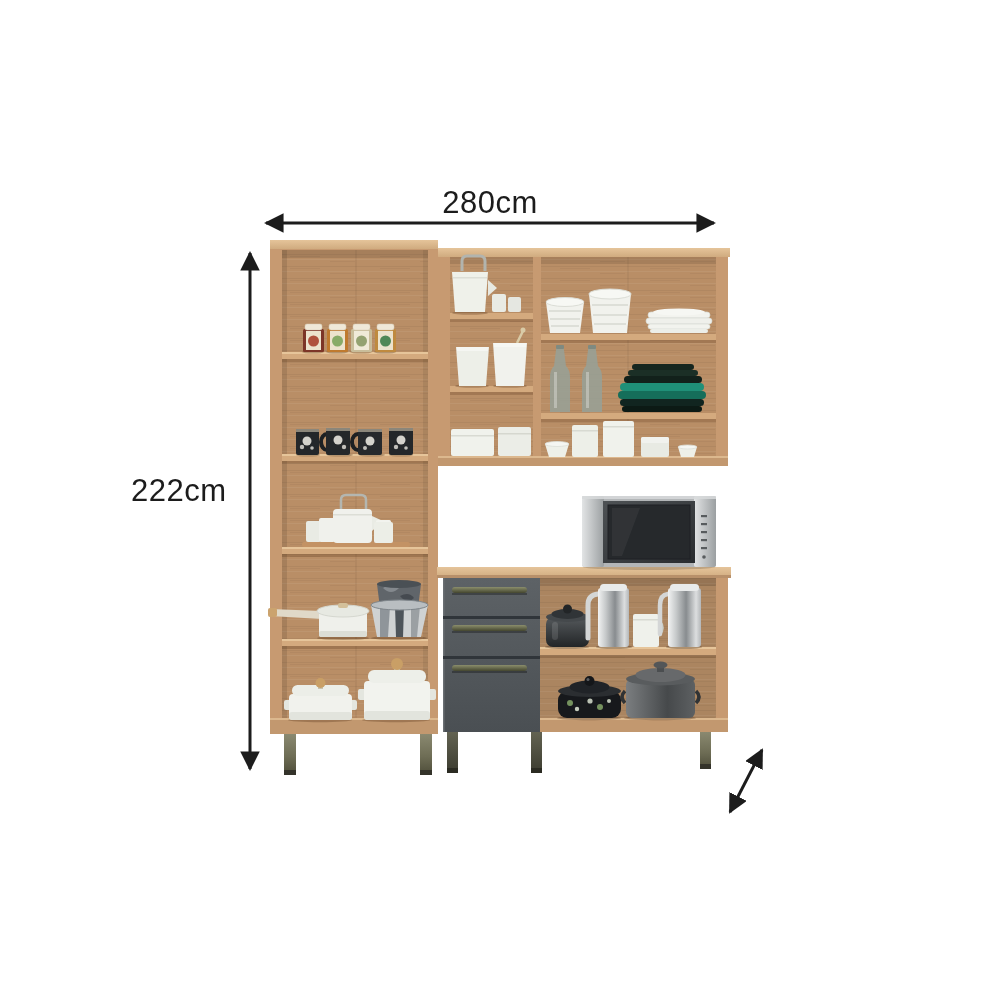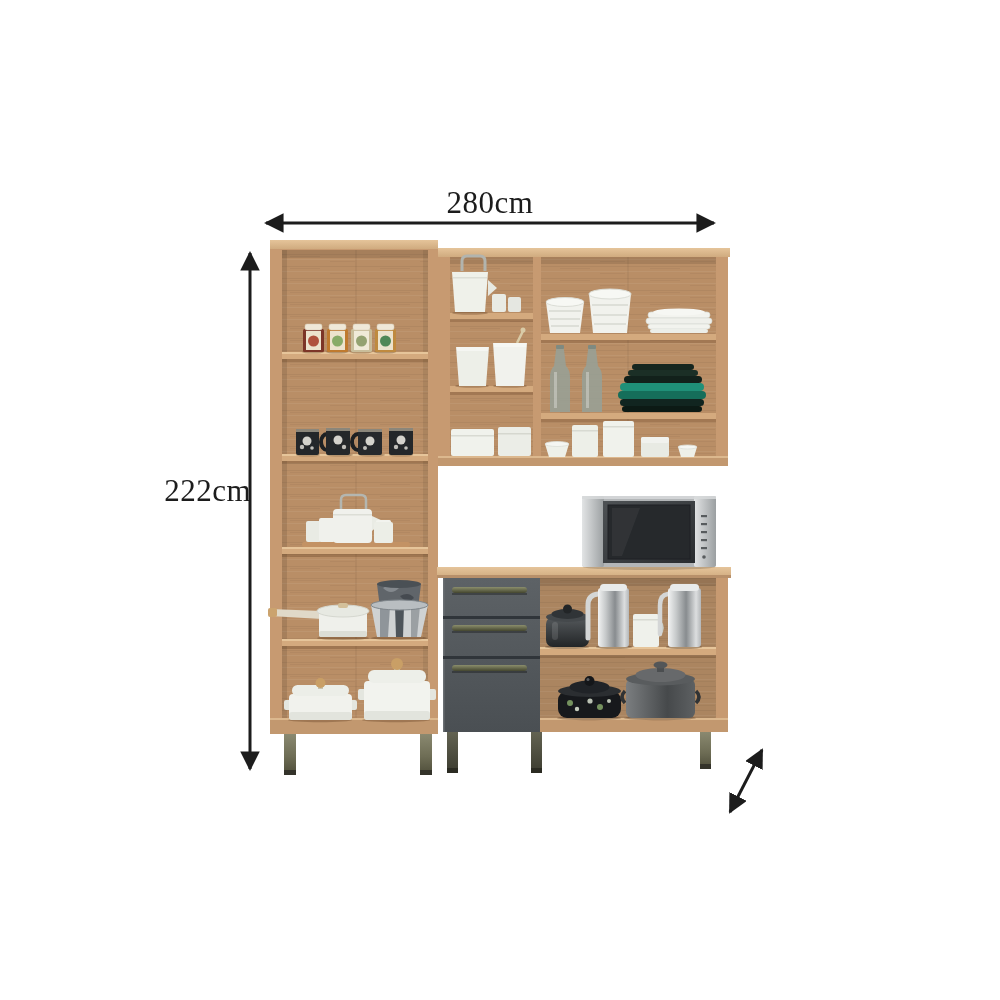--- a/index.html
+++ b/index.html
@@ -3,24 +3,24 @@
 <meta charset="utf-8">
 <style>
   html,body{margin:0;padding:0;background:#ffffff;}
   .stage{
     position:relative;width:1000px;height:1000px;background:#ffffff;overflow:hidden;
     font-family:"Liberation Sans",sans-serif;
   }
   .stage svg{position:absolute;left:0;top:0;}
   .dim-label{
     position:absolute;color:#1c1c1c;font-size:31px;line-height:1;
-    font-family:Liberation Serif, serif;letter-spacing:.5px;
+    font-family:Liberation Sans, sans-serif;letter-spacing:.5px;
   }
   .lbl-width{left:380px;top:187px;width:220px;text-align:center;}
-  .lbl-height{left:131px;top:475px;width:120px;text-align:right;}
+  .lbl-height{left:131px;top:475px;width:120px;text-align:left;}
   .lbl-depth{left:757px;top:772px;width:130px;text-align:left;}
 </style>
 </head>
 <body>
 
 <div class="stage">
 
 <svg width="1000" height="1000" viewBox="0 0 1000 1000">
   <defs>
     <marker id="arrowHead" viewBox="0 0 10 10" refX="9" refY="5" markerWidth="6.5" markerHeight="6.5" orient="auto-start-reverse">

